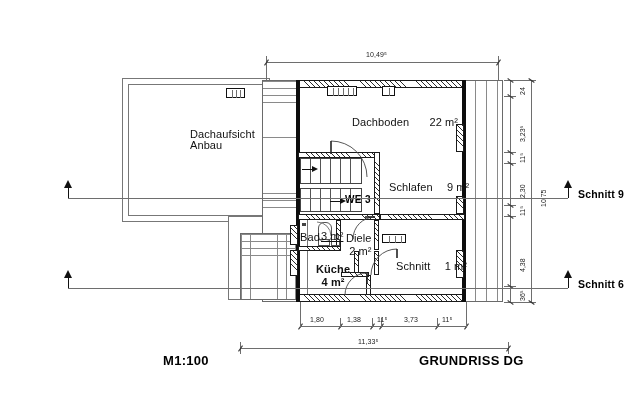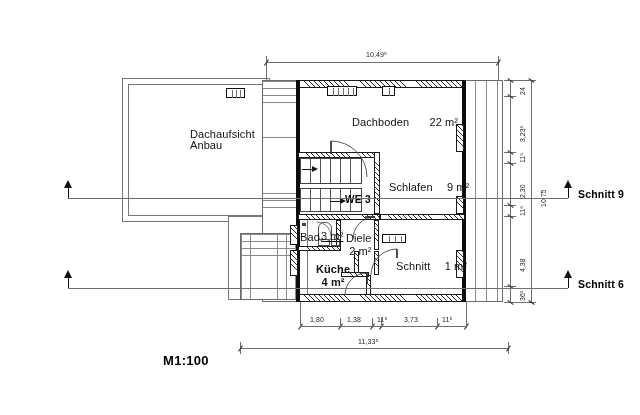--- a/index.html
+++ b/index.html
@@ -389,14 +389,15 @@
          border-left:4.5px solid transparent; border-right:4.5px solid transparent; border-bottom:8px solid #111;"></div>
   </div>
   <div class="abs" style="left:564px; top:270px; width:9px; height:18px;">
     <div class="abs vline" style="left:4px; top:6px; height:12px; background:#111;"></div>
     <div class="abs arrowhead" style="left:0; top:0;
          border-left:4.5px solid transparent; border-right:4.5px solid transparent; border-bottom:8px solid #111;"></div>
   </div>
   <div class="abs section-lbl" style="left:578px; top:278px;">Schnitt 6</div>
 
   <div class="abs scale-lbl" style="left:143px; top:353px;margin-left:20px;">M1:100</div>
+  <div class="abs title-lbl" style="left:419px; top:353px;">GRUNDRISS DG</div>
 
 </div>
 
 </body></html>

